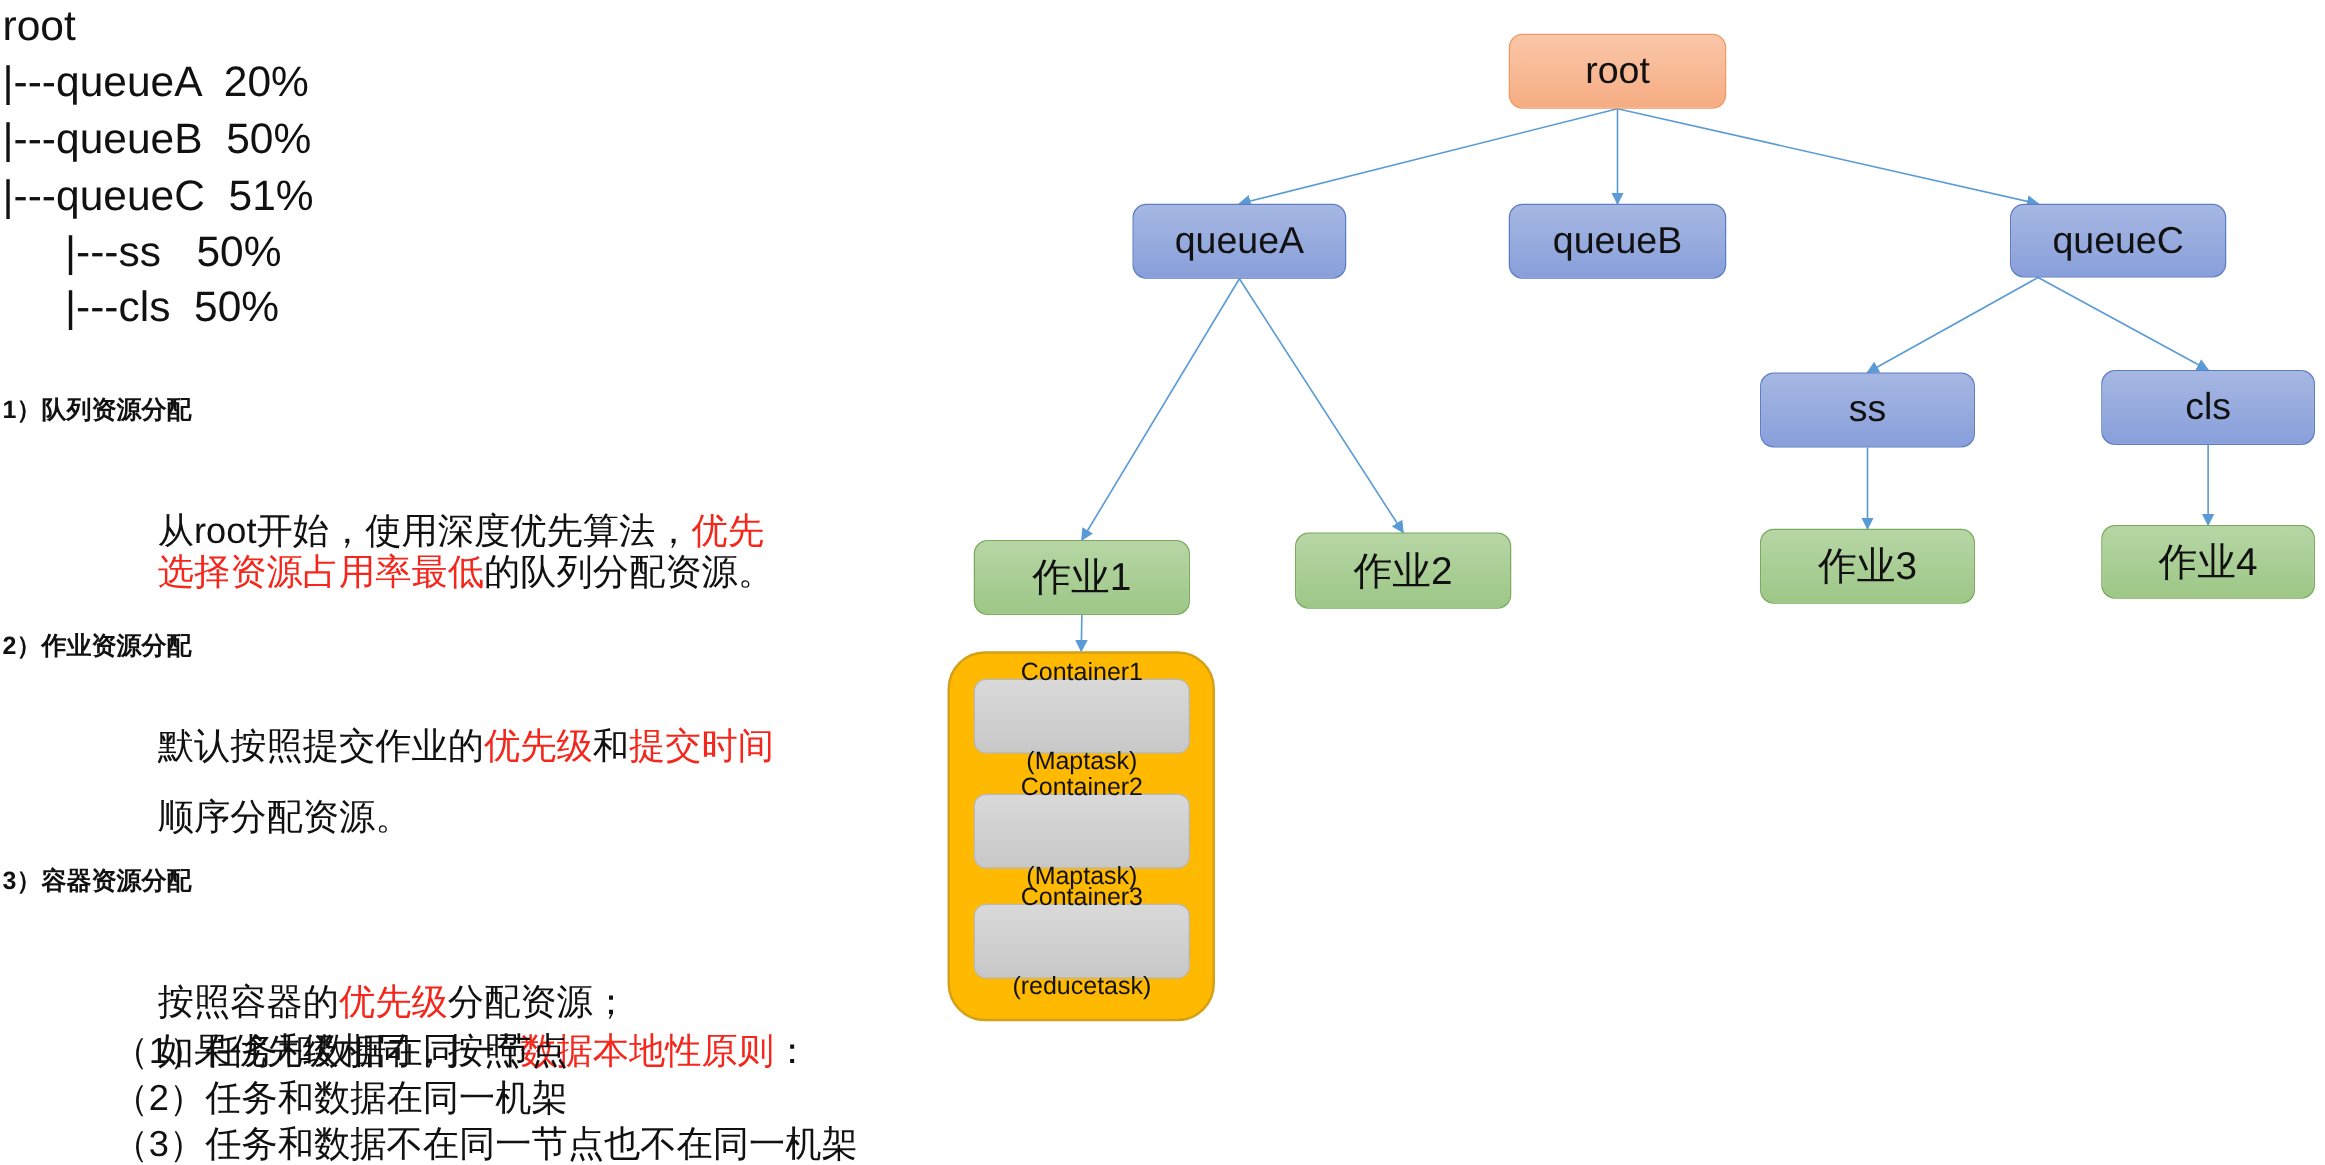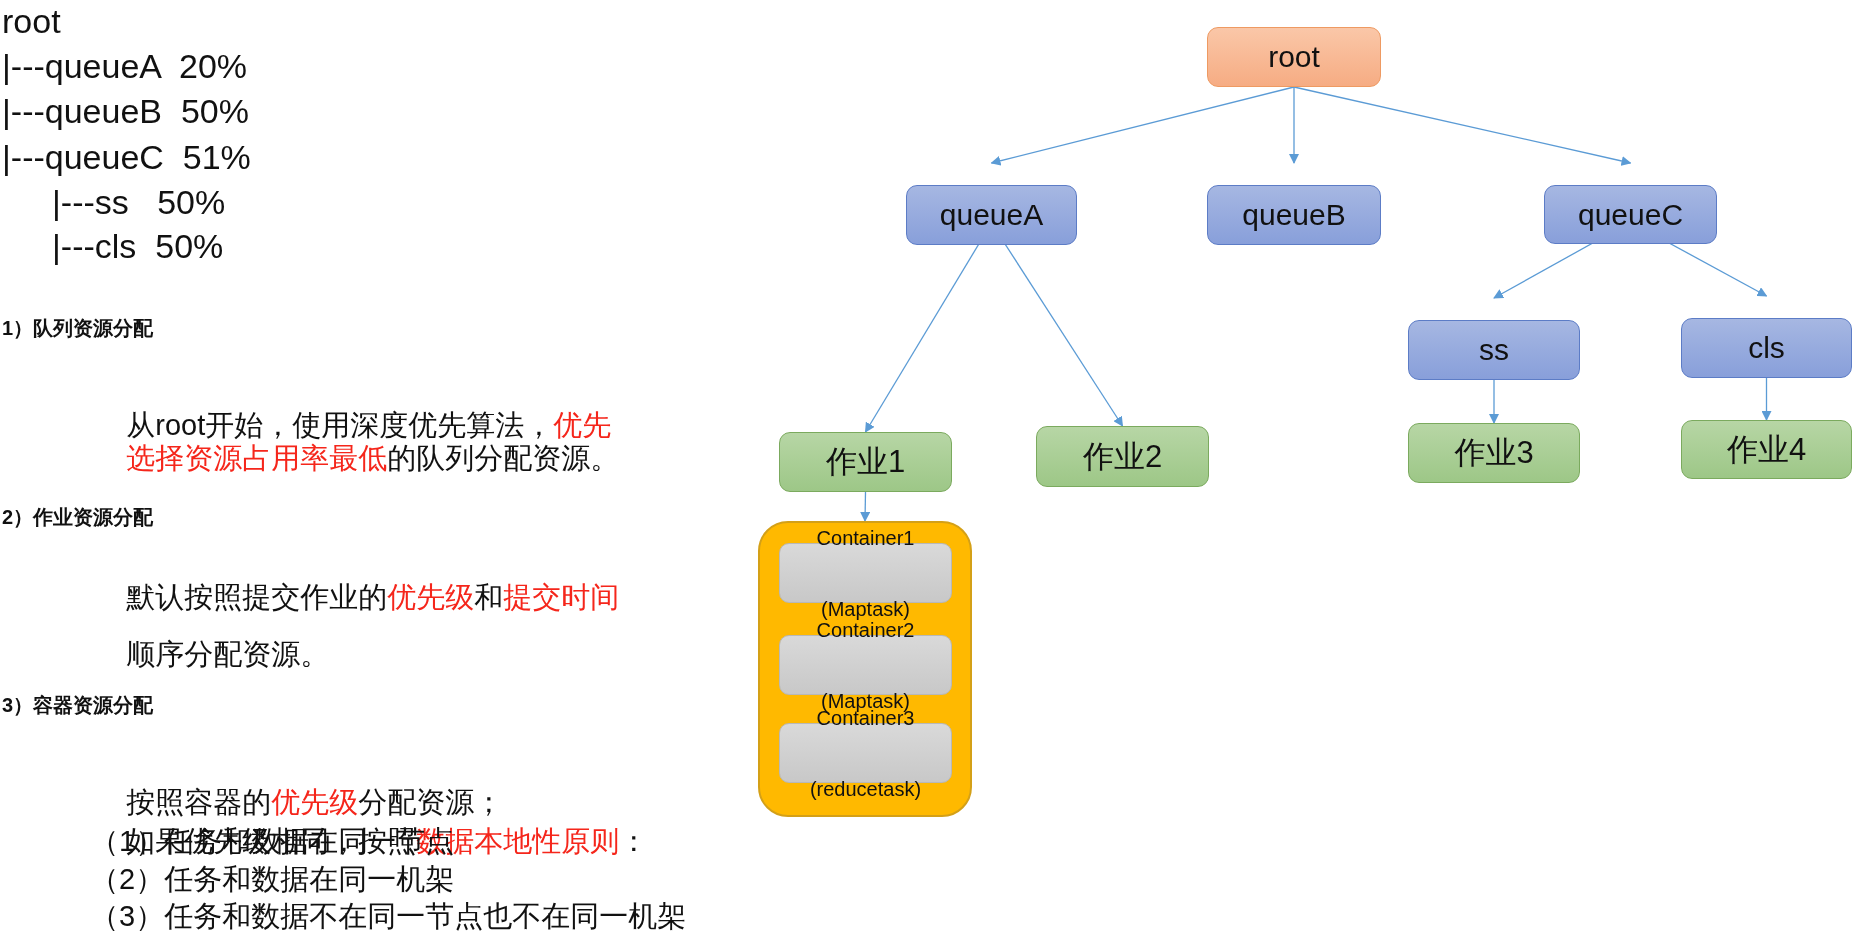--- a/index.html
+++ b/index.html
@@ -8,21 +8,21 @@
   .tline { position: absolute; left: 2px; font-size: 34px; line-height: 40px; white-space: pre; color: #111; }
   .tline.indent { left: 52px; }
   .heading { position: absolute; left: 2px; font-size: 20px; font-weight: bold; line-height: 36px; white-space: pre; color: #111; }
   .body-line { position: absolute; left: 94px; font-size: 29px; line-height: 38px; white-space: pre; color: #111; }
   .body-line.sub { left: 90px; }
   .red { color: #F5261B; }
   svg#diagram { position: absolute; left: 0; top: 0; }
   .node { position: absolute; box-sizing: border-box; border-radius: 11px; display: flex;
           align-items: center; justify-content: center; font-size: 30px; color: #111; }
   .node.orange { background: linear-gradient(#FAC7A8, #F6AC83); border: 1.5px solid #EE9A62; }
-  .node.blue { background: linear-gradient(#A6B7E2, #889FDA); border: 1.5px solid #5C7CC6; margin-top: 22px; }
+  .node.blue { background: linear-gradient(#A6B7E2, #889FDA); border: 1.5px solid #5C7CC6; }
   .node.green { background: linear-gradient(#B7D6A5, #9DC787); border: 1.5px solid #7BAA5E; font-size: 31px; }
   .container-box { position: absolute; left: 758px; top: 521px; width: 214px; height: 296px; box-sizing: border-box;
                    background: #FFB900; border: 2px solid #D4A017; border-radius: 30px; }
   .container-item { position: absolute; left: 779px; width: 173px; height: 60px; box-sizing: border-box;
                     background: linear-gradient(#D9D9D9, #C8C8C8); border: 1.5px solid #B8B8B8; border-radius: 10px;
                     display: flex; flex-direction: column; align-items: center; justify-content: center;
                     font-size: 20px; line-height: 26px; color: #111; gap: 45px; }
 </style>
 </head>
 <body>
@@ -85,21 +85,21 @@
       <line x1="1630.5" y1="222" x2="1766.5" y2="296" stroke="#5B9BD5" stroke-width="1.3" marker-end="url(#arrowhead)"></line>
       <line x1="1494" y1="358" x2="1494" y2="423" stroke="#5B9BD5" stroke-width="1.3" marker-end="url(#arrowhead)"></line>
       <line x1="1766.5" y1="356" x2="1766.5" y2="420" stroke="#5B9BD5" stroke-width="1.3" marker-end="url(#arrowhead)"></line>
       <line x1="865.5" y1="492" x2="865" y2="521" stroke="#5B9BD5" stroke-width="1.3" marker-end="url(#arrowhead)"></line>
     </g>
 </svg>
 
 <div class="node orange" style="left:1207px;top:27px;width:174px;height:60px">root</div>
 <div class="node blue" style="left:906px;top:163px;width:171px;height:60px">queueA</div>
 <div class="node blue" style="left:1207px;top:163px;width:174px;height:60px">queueB</div>
-<div class="node blue" style="left:1544px;top:163px;width:173px;height:59px">queueC</div>
+<div class="node blue" style="left:1608px;top:163px;width:173px;height:59px">queueC</div>
 <div class="node blue" style="left:1408px;top:298px;width:172px;height:60px">ss</div>
 <div class="node blue" style="left:1681px;top:296px;width:171px;height:60px">cls</div>
 <div class="node green" style="left:779px;top:432px;width:173px;height:60px">作业1</div>
 <div class="node green" style="left:1036px;top:426px;width:173px;height:61px">作业2</div>
 <div class="node green" style="left:1408px;top:423px;width:172px;height:60px">作业3</div>
 <div class="node green" style="left:1681px;top:420px;width:171px;height:59px">作业4</div>
 
 <div class="container-box"></div>
 <div class="container-item" style="top:543px">
   <span>Container1</span>

